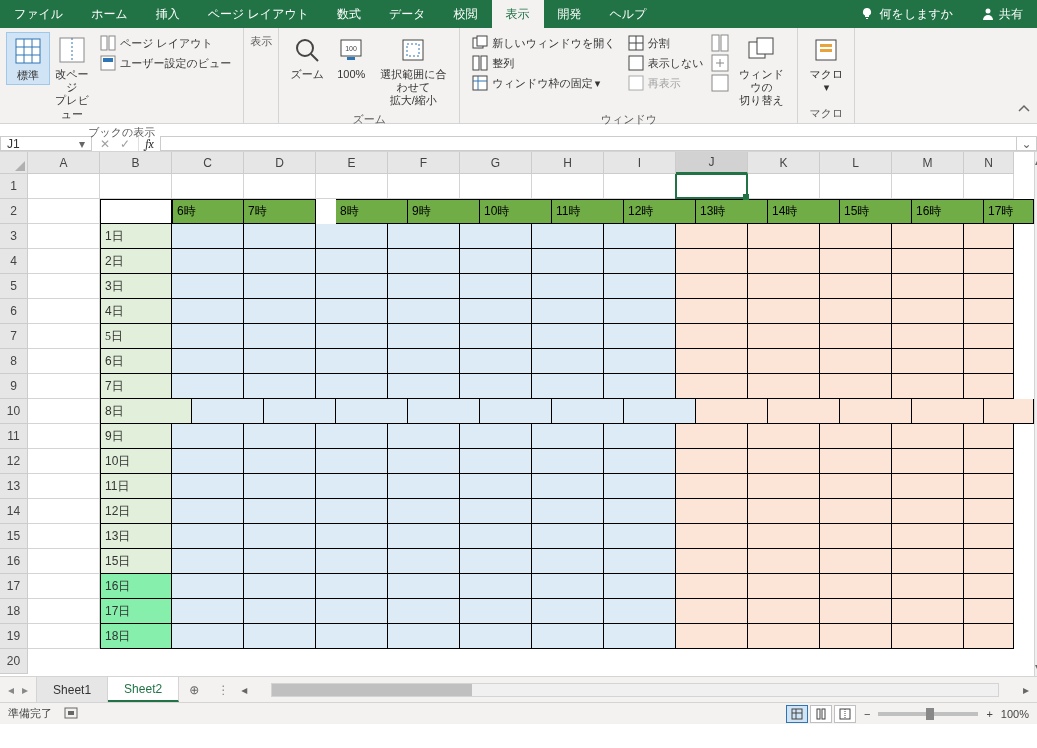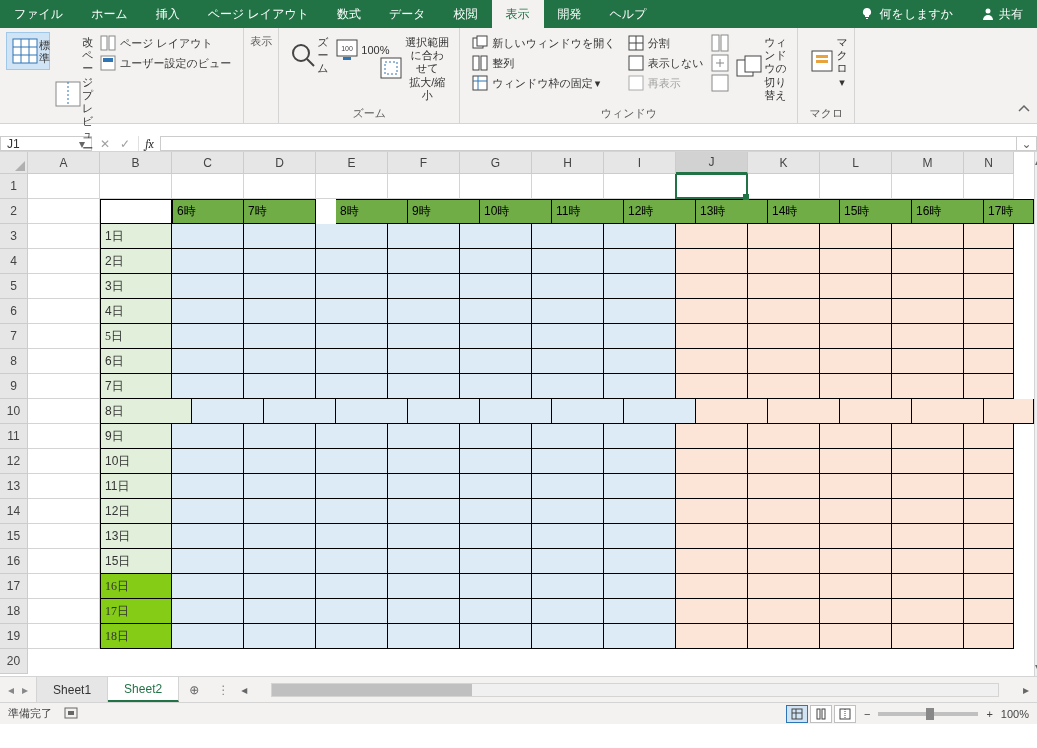--- a/index.html
+++ b/index.html
@@ -9,21 +9,21 @@
 .ribbon-tab.active { background: #f3f2f1; color: #217346; }
 .ribbon-right { margin-left: auto; display: flex; align-items: center; }
 .tell-me { display: flex; align-items: center; padding: 0 14px; }
 .tell-me svg { margin-right: 6px; }
 .share-btn { display: flex; align-items: center; padding: 0 14px; }
 .share-btn svg { margin-right: 4px; }
 .ribbon-body { background: #f3f2f1; height: 96px; border-bottom: 1px solid #d4d4d4; display: flex; position: relative; }
 .ribbon-group { border-right: 1px solid #d4d4d4; display: flex; flex-direction: column; padding: 4px 6px 0; }
 .ribbon-group-content { flex: 1; display: flex; align-items: flex-start; }
 .ribbon-group-label { text-align: center; font-size: 11px; color: #5a5a5a; padding: 2px 0; }
-.big-btn { display: flex; flex-direction: row; align-items: center; padding: 2px 4px; cursor: pointer; width: 44px; }
+.big-btn { display: flex; flex-direction: column; align-items: center; padding: 2px 4px; cursor: pointer; width: 44px; }
 .big-btn .icon-box { width: 32px; height: 32px; display: flex; align-items: center; justify-content: center; }
 .big-btn .lbl { font-size: 11px; text-align: center; margin-top: 2px; line-height: 1.2; }
 .big-btn.active { border: 1px solid #a0c8e8; background: #d0e4f5; }
 .small-btn-col { display: flex; flex-direction: column; gap: 2px; padding: 2px 4px; }
 .small-btn { display: flex; align-items: center; padding: 1px 2px; cursor: pointer; font-size: 11px; white-space: nowrap; }
 .small-btn .ico { width: 16px; height: 16px; margin-right: 4px; display: inline-flex; align-items: center; justify-content: center; }
 .chk { display: flex; align-items: center; padding: 2px 4px; font-size: 11px; cursor: pointer; white-space: nowrap; }
 .chk input { margin-right: 4px; }
 .chk.disabled { color: #a0a0a0; }
 .collapse-btn { position: absolute; right: 6px; bottom: 4px; cursor: pointer; }
@@ -43,21 +43,21 @@
 .row-headers { width: 28px; }
 .row-h { background: #e6e6e6; border-right: 1px solid #ccc; border-bottom: 1px solid #ccc; display: flex; align-items: center; justify-content: center; font-size: 12px; color: #444; height: 25px; }
 .grid-body { flex: 1; position: relative; }
 .grid-row { display: flex; height: 25px; }
 .cell { border-right: 1px solid #d4d4d4; border-bottom: 1px solid #d4d4d4; height: 25px; display: flex; align-items: center; padding: 0 4px; font-size: 12px; }
 .cell.bordered { border-right: 1px solid #000; border-bottom: 1px solid #000; }
 .cell.btop { border-top: 1px solid #000; }
 .cell.bleft { border-left: 1px solid #000; }
 .hdr-green { background: #70ad47; color: #000000; }
 .day-green { background: #e2efda; }
-.day-yellow { background: #84cc16; font-family: Liberation Serif, serif; }
+.day-yellow { background: #86efac; }
 .slot-blue { background: #ddebf7; }
 .slot-orange { background: #fce4d6; }
 .selected-cell { position: absolute; border: 2px solid #217346; pointer-events: none; }
 .selected-cell::after { content: ""; position: absolute; right: -3px; bottom: -3px; width: 6px; height: 6px; background: #217346; }
 .vscroll { width: 18px; background: #f0f0f0; border-left: 1px solid #d4d4d4; position: relative; }
 .vscroll .arrow { height: 18px; display: flex; align-items: center; justify-content: center; color: #666; background: #f0f0f0; }
 .vscroll .thumb { position: absolute; top: 18px; left: 2px; right: 2px; height: 40px; background: #c0c0c0; }
 .tabs-row { height: 26px; display: flex; align-items: stretch; border-top: 1px solid #d4d4d4; background: #f3f2f1; }
 .tab-nav { display: flex; align-items: center; padding: 0 8px; gap: 8px; color: #888; border-right: 1px solid #d4d4d4; }
 .sheet-tab { padding: 0 16px; display: flex; align-items: center; border-right: 1px solid #d4d4d4; background: #e6e6e6; cursor: pointer; font-size: 12px; }

